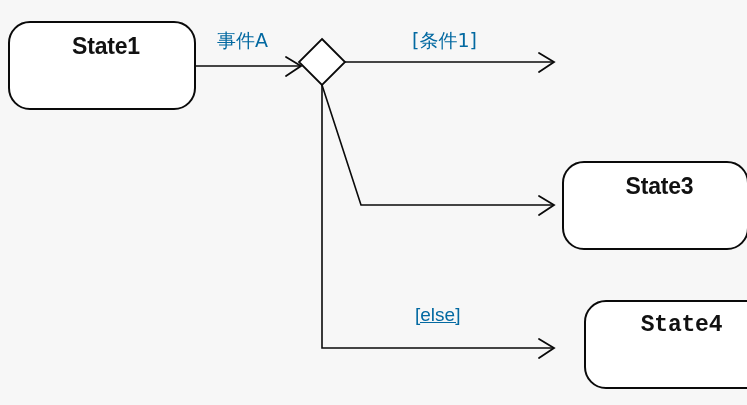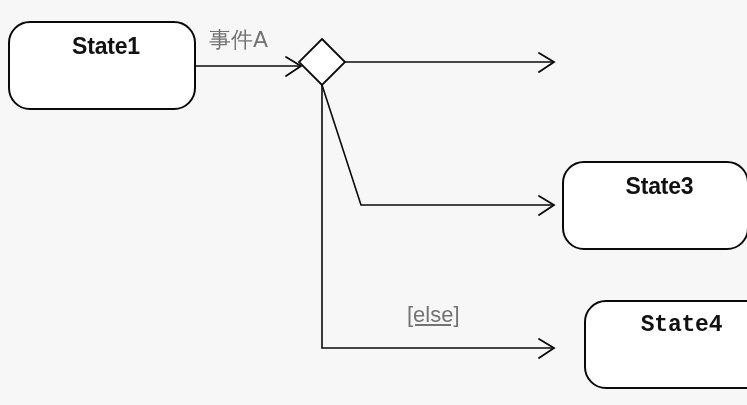--- a/index.html
+++ b/index.html
@@ -43,24 +43,25 @@
     font-size: 23px;
     font-weight: bold;
     color: #111111;
     letter-spacing: -0.2px;
     line-height: 28px;
     white-space: nowrap;
     padding-left: 8px;
   }
   .edge-label {
     position: absolute;
-    font-size: 22px;
-    color: #737373;
+    font-size: 19px;
+    color: #0369a1;
     white-space: nowrap;
     line-height: 22px;
+    margin-left: 8px;
   }
   .edge-label.cjk {
     font-family: "DejaVu Sans", "Liberation Sans", sans-serif;
   }
 </style>
 </head>
 <body>
 
 <div id="diagram-root">
 
@@ -97,17 +98,18 @@
   <div class="state-box" style="left:554px; top:161px; width:187px; height:89px;margin-left:8px;">
     <div class="state-label">State3</div>
   </div>
 
   <div class="state-box" style="left:584px; top:300px; width:187px; height:89px;font-family:Liberation Mono, monospace;">
     <div class="state-label">State4</div>
   </div>
 
   <div class="edge-label cjk" style="left:209px; top:29px;">事件A</div>
 
+  <div class="edge-label cjk" style="left:404px; top:29px;">[条件1]</div>
 
 
   <div class="edge-label" style="left:407px; top:304px;text-decoration:underline;">[else]</div>
 
 </div>
 
 </body></html>

